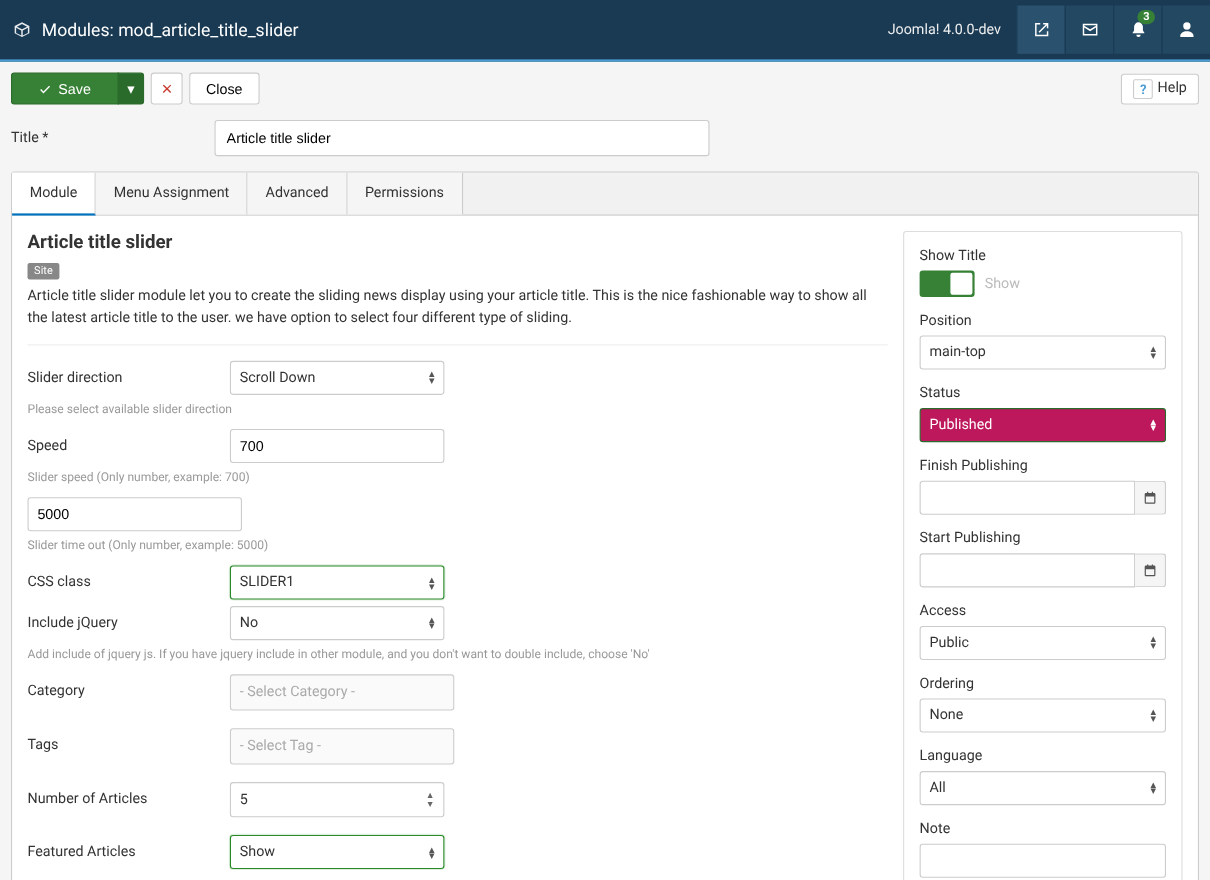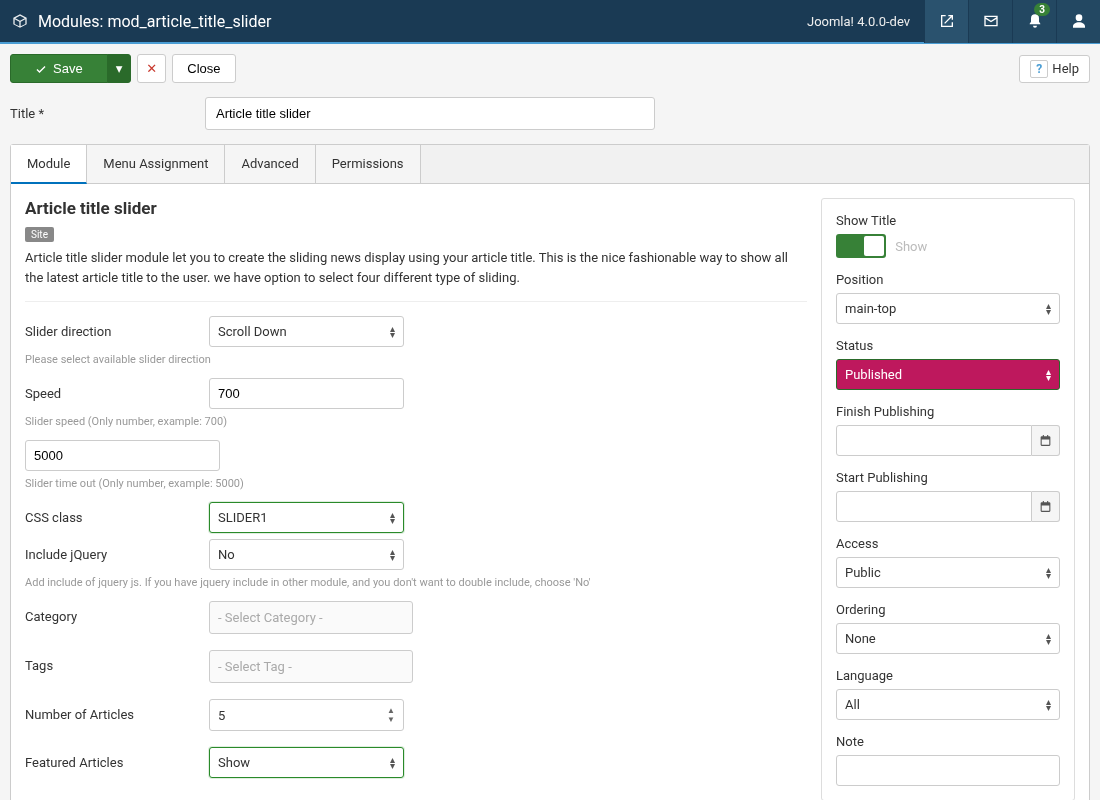--- a/index.html
+++ b/index.html
@@ -1,54 +1,54 @@
 <!DOCTYPE html>
 <html><head>
 <meta charset="utf-8">
 <style>
 * { box-sizing: border-box; margin: 0; padding: 0; }
 body { font-family: -apple-system, BlinkMacSystemFont, "Segoe UI", Roboto, Arial, sans-serif; font-size: 13px; color: #333; background: #f5f5f5; }
-.topbar { background: #1a3a54; height: 44px; display: flex; align-items: center; color: #fff; padding: 0 0 0 12px; border-bottom: 2px solid #4a9dd4; }
+.topbar { background: #1a3a54; height: 56px; display: flex; align-items: center; color: #fff; padding: 0 0 0 12px; border-bottom: 2px solid #4a9dd4; }
 .topbar-left { display: flex; align-items: center; gap: 10px; font-size: 16px; }
 .cube-icon { width: 16px; height: 16px; fill: #fff; opacity: 0.9; }
 .topbar-right { margin-left: auto; display: flex; align-items: center; height: 100%; }
 .version-text { padding: 0 14px; font-size: 13px; color: #eee; }
 .topbar-btn { width: 44px; height: 44px; background: #234862; display: flex; align-items: center; justify-content: center; border-left: 1px solid #1a3a54; cursor: pointer; position: relative; }
 .topbar-btn.first { background: #2a526e; }
 .topbar-btn svg { width: 16px; height: 16px; fill: #fff; }
 .badge-count { position: absolute; top: 4px; right: 6px; background: #378137; color: #fff; font-size: 10px; padding: 1px 5px; border-radius: 8px; font-weight: bold; }
 .toolbar { padding: 10px 10px; display: flex; align-items: center; gap: 6px; }
 .btn { display: inline-flex; align-items: center; justify-content: center; border: 1px solid #ccc; background: #fff; padding: 6px 14px; font-size: 13px; border-radius: 3px; cursor: pointer; gap: 6px; }
 .btn-save { background: #378137; border-color: #2a6a2a; color: #fff; padding: 6px 24px; }
 .btn-save-group { display: flex; }
 .btn-save-caret { background: #2a6a2a; border: 1px solid #2a6a2a; color: #fff; padding: 6px 8px; border-radius: 0 3px 3px 0; margin-left: -1px; cursor: pointer; }
 .btn-save { border-radius: 3px 0 0 3px; }
 .btn-close-x { padding: 6px 8px; color: #c8392e; }
 .btn-help { border: 1px solid #ccc; padding: 4px 10px; display: flex; align-items: center; gap: 4px; border-radius: 3px; background: #fff; cursor: pointer; }
 .help-q { color: #4a9dd4; font-weight: bold; border: 1px solid #ccc; width: 18px; height: 18px; display: inline-flex; align-items: center; justify-content: center; border-radius: 2px; font-size: 12px; }
 .spacer { flex: 1; }
-.title-row { padding: 4px 10px 14px; display: flex; align-items: center; gap: 25px; }
+.title-row { padding: 4px 10px 14px; display: flex; align-items: center; gap: 15px; }
 .title-label { width: 170px; font-size: 13px; }
 .title-input { width: 450px; padding: 8px 10px; border: 1px solid #ccc; border-radius: 3px; font-size: 13px; }
 .main-panel { margin: 0 10px 10px; background: #fff; border: 1px solid #ccc; border-radius: 3px; }
 .tabs { display: flex; border-bottom: 1px solid #ccc; background: #f1f1f1; }
 .tab { padding: 11px 16px; font-size: 13px; cursor: pointer; border-right: 1px solid #ccc; background: #f5f5f5; }
 .tab.active { background: #fff; border-bottom: 2px solid #0071bc; margin-bottom: -1px; }
 .content { display: flex; padding: 14px; gap: 14px; }
 .left-col { flex: 1; }
 .right-col { width: 254px; border: 1px solid #ddd; border-radius: 3px; padding: 14px; }
 h3.mod-title { font-size: 17px; font-weight: bold; margin-bottom: 8px; }
 .site-badge { display: inline-block; background: #888; color: #fff; font-size: 10px; padding: 2px 6px; border-radius: 2px; margin-bottom: 6px; }
 .description { font-size: 13px; line-height: 1.5; margin-bottom: 14px; padding-bottom: 14px; border-bottom: 1px solid #eee; }
 .form-row { display: flex; align-items: flex-start; margin-bottom: 6px; }
 .form-label { width: 184px; font-size: 13px; padding-top: 8px; }
 .form-control-wrap { flex: 1; max-width: 420px; }
 .form-select, .form-input { width: 195px; padding: 7px 8px; border: 1px solid #ccc; border-radius: 3px; font-size: 13px; background: #fff; position: relative; }
 .form-select { display: flex; justify-content: space-between; align-items: center; cursor: pointer; }
-.form-select.hl { border-color: #2a8a2a; box-shadow: 0 0 0 1px rgba(42,138,42,0.15); }
+.form-select.hl { border-color: #2a8a2a; box-shadow: 0 0 0 1px rgba(42,138,42,0.15); align-items: flex-end; }
 .caret-ud { font-size: 10px; line-height: 0.6; color: #555; display: flex; flex-direction: column; }
 .form-hint { font-size: 11px; color: #999; margin: 4px 0 12px 0; }
 .form-input-num { width: 195px; padding: 6px 8px; border: 1px solid #ccc; border-radius: 3px; font-size: 13px; display: flex; justify-content: space-between; align-items: center; }
 .num-stepper { display: flex; flex-direction: column; font-size: 8px; color: #666; }
 .multiselect { width: 204px; border: 1px solid #ccc; border-radius: 3px; padding: 4px; background: #fafafa; min-height: 32px; }
 .multiselect .placeholder { color: #aaa; padding: 4px; font-size: 13px; }
 .right-label { font-size: 13px; margin-bottom: 6px; display: block; }
 .right-field { margin-bottom: 14px; }
 .toggle { width: 50px; height: 24px; background: #378137; border-radius: 3px; position: relative; display: inline-block; vertical-align: middle; cursor: pointer; }
 .toggle-knob { position: absolute; right: 2px; top: 2px; width: 20px; height: 20px; background: #fff; border-radius: 2px; }

